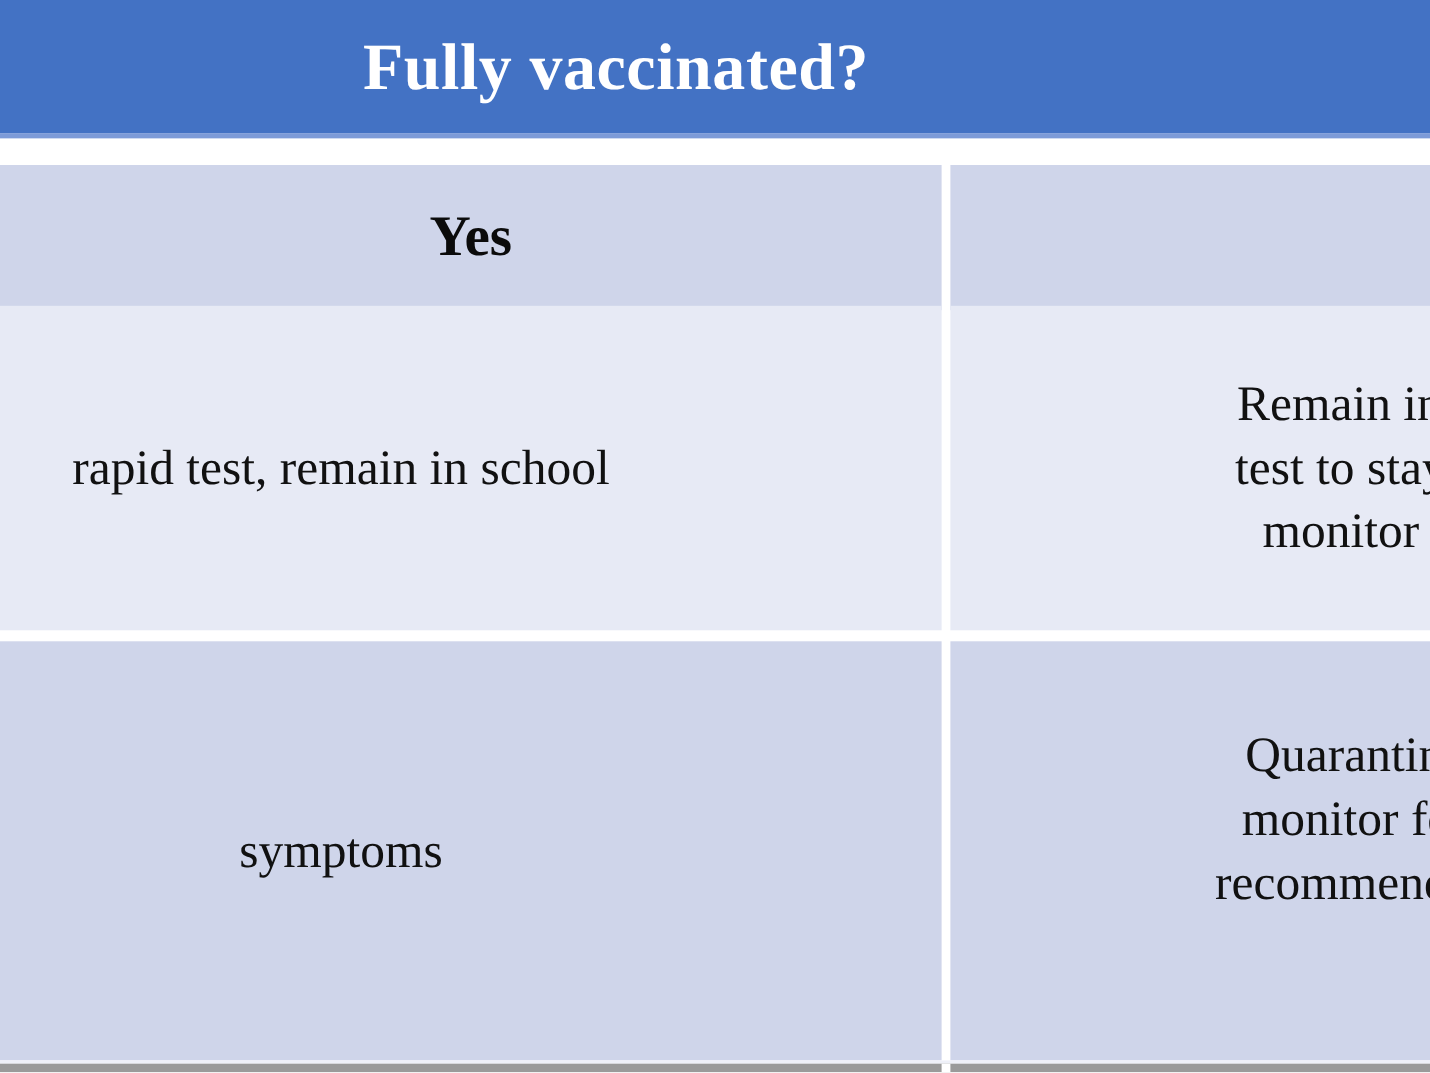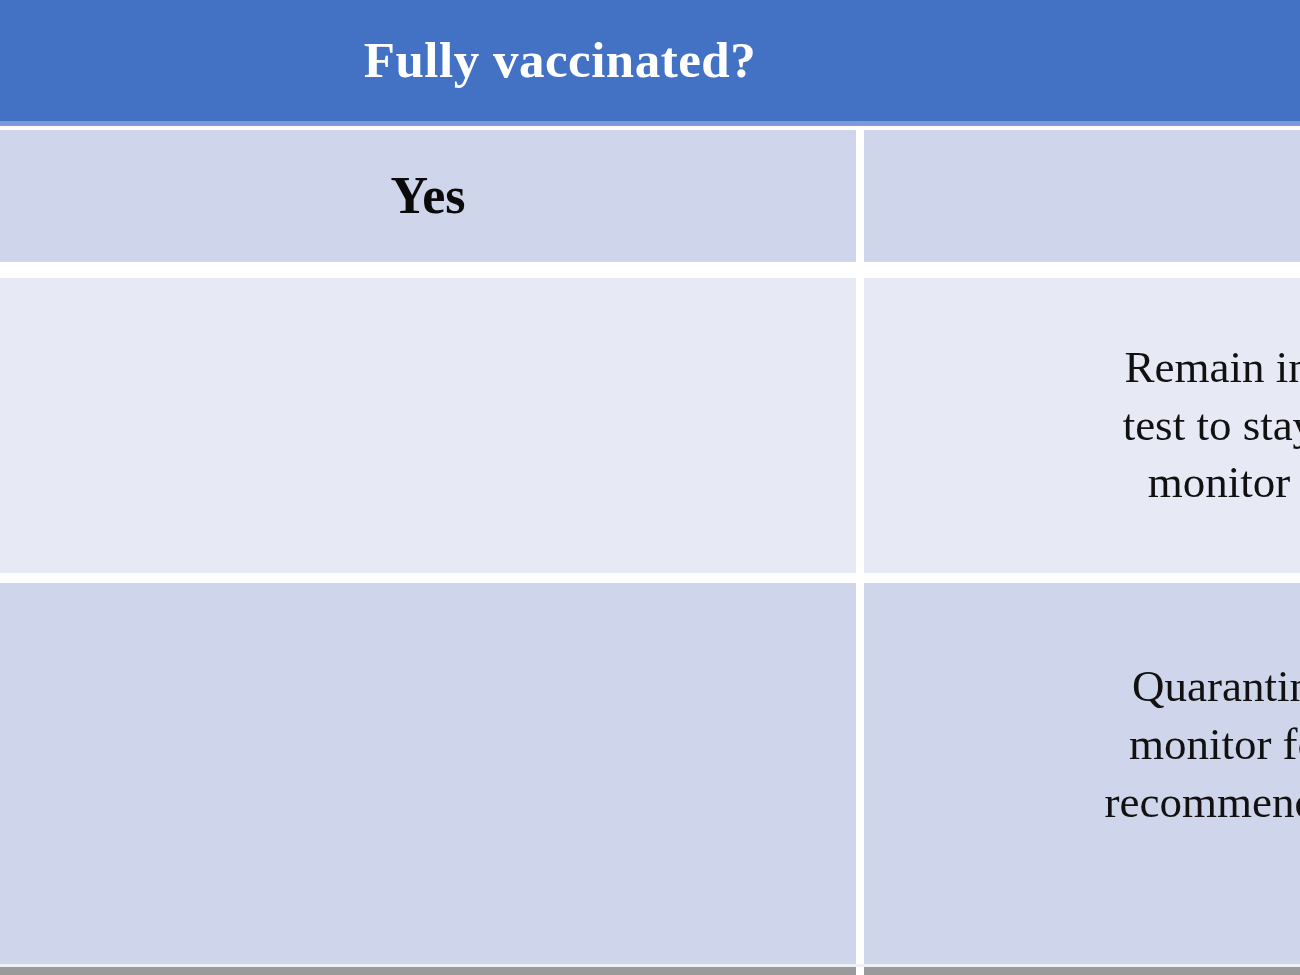--- a/index.html
+++ b/index.html
@@ -41,21 +41,21 @@
     position: absolute;
     left: 0;
     top: 0;
     width: 1300px;
     height: 121px;
     display: flex;
     align-items: center;
     justify-content: center;
     color: #ffffff;
     font-weight: bold;
-    font-size: 51px;
+    font-size: 60px;
     line-height: 1;
     letter-spacing: 0.5px;
     padding-right: 180px;
     box-sizing: border-box;
     white-space: nowrap;
   }
 
   
   .table-body {
     position: absolute;
@@ -65,21 +65,21 @@
     height: 838px;
     background: #ffffff;
   }
 
   .row {
     position: absolute;
     left: 0;
     width: 1300px;
     display: block;
   }
-  .row-subhead  { top: 4px;  height: 132px; }
+  .row-subhead  { top: 24px;  height: 132px; }
   .row-contact  { top: 152px; height: 295px; }
   .row-exposure { top: 457px; height: 381px; }
 
   .cell {
     position: absolute;
     top: 0;
     height: 100%;
     box-sizing: border-box;
     display: flex;
     align-items: center;
@@ -158,34 +158,36 @@
         <span class="subhead-text">Yes</span>
       </div>
       <div class="cell cell-right shade-dark">
         <span class="subhead-text"></span>
       </div>
     </div>
 
     <div class="row row-contact">
       <div class="cell cell-left shade-light">
         <span class="cell-text clip-left">
+          <span class="ln">rapid test, remain in school</span>
         </span>
       </div>
       <div class="cell cell-right shade-light">
         <span class="cell-text clip-right">
           <span class="ln">Remain in s</span>
           <span class="ln">test to stay (</span>
           <span class="ln">monitor f</span>
         </span>
       </div>
     </div>
 
     <div class="row row-exposure">
       <div class="cell cell-left shade-dark">
         <span class="cell-text clip-left">
+          <span class="ln">symptoms</span>
         </span>
       </div>
       <div class="cell cell-right shade-dark">
         <span class="cell-text clip-right">
           <span class="ln bold">Quarantine</span>
           <span class="ln bold">monitor for</span>
           <span class="ln">recommended</span>
           <span class="ln" style="padding-left: 190px;">to</span>
         </span>
       </div>

